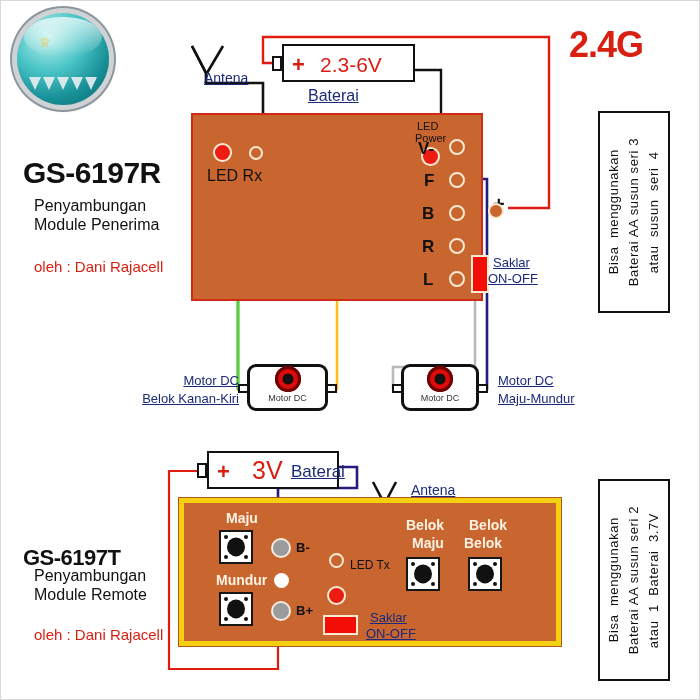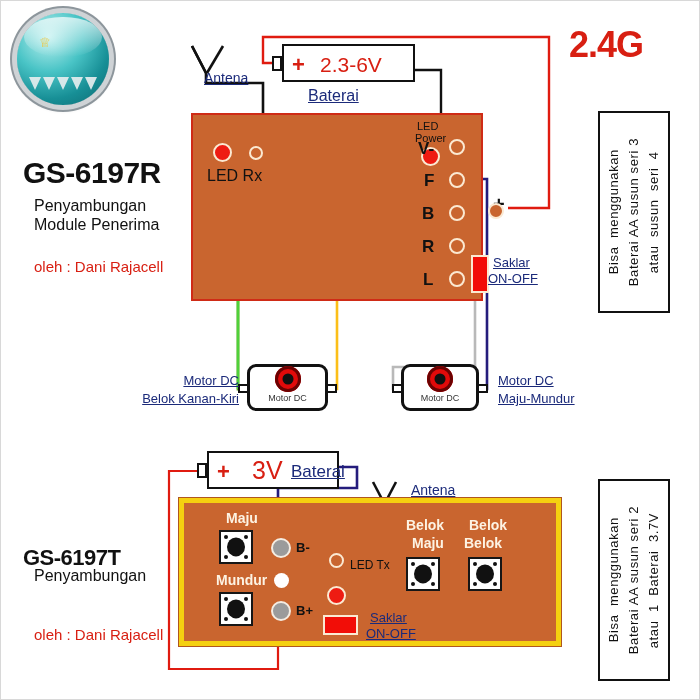--- a/index.html
+++ b/index.html
@@ -212,20 +212,21 @@
     <div class="hub"></div>
     <div class="cap l"></div>
     <div class="cap r"></div>
     <div class="motor-lbl">Motor DC</div>
   </div>
   <div class="t navy" style="left:497px;top:373px;font-size:13px;">Motor DC</div>
   <div class="t navy" style="left:497px;top:391px;font-size:13px;">Maju-Mundur</div>
 
   <div class="t blk" style="left:22px;top:525px;font-size:22px;font-weight:bold;letter-spacing:-.5px;margin-top:20px;">GS-6197T</div>
   <div class="t blk" style="left:33px;top:566px;font-size:16px;">Penyambungan</div>
+  <div class="t blk" style="left:33px;top:585px;font-size:16px;">Module Remote</div>
   <div class="t red" style="left:33px;top:626px;font-size:15px;">oleh : Dani Rajacell</div>
 
   <div class="batt-nub" style="left:196px;top:462px;width:10px;height:15px;"></div>
   <div class="batt" style="left:206px;top:450px;width:132px;height:38px;">
     <div class="t red" style="left:8px;top:7px;font-size:22px;font-weight:bold;">+</div>
     <div class="t red" style="left:43px;top:3px;font-size:25px;">3V</div>
     <div class="t navy" style="left:82px;top:9px;font-size:17px;">Baterai</div>
   </div>
 
   <div class="t navy" style="left:410px;top:482px;font-size:14px;">Antena</div>

